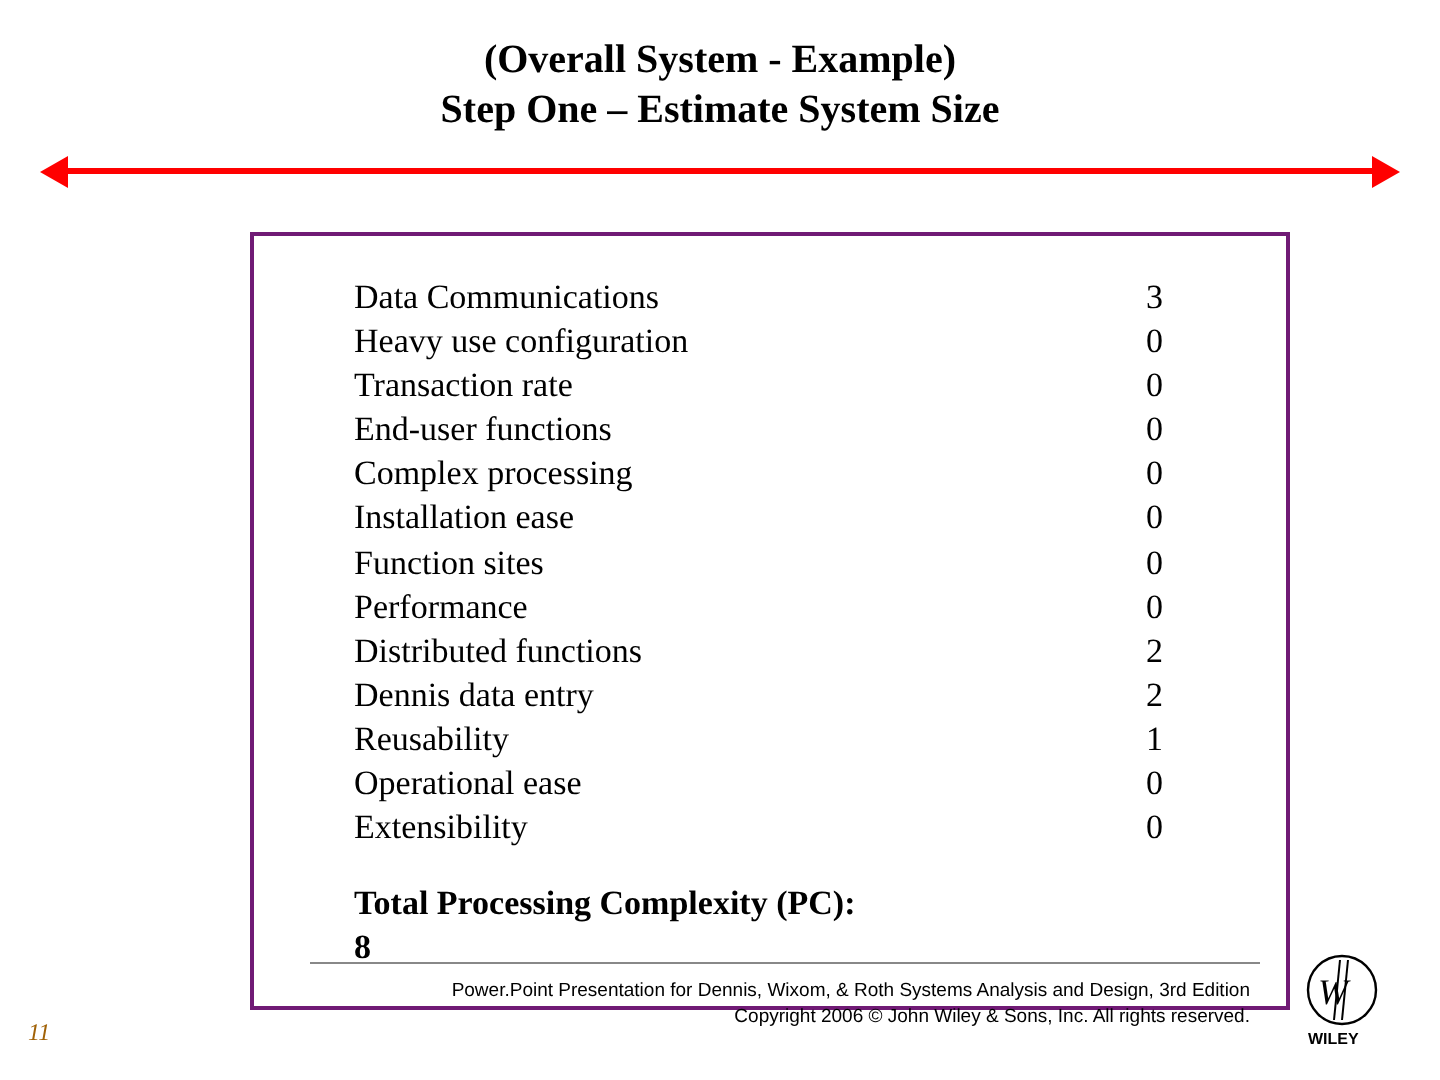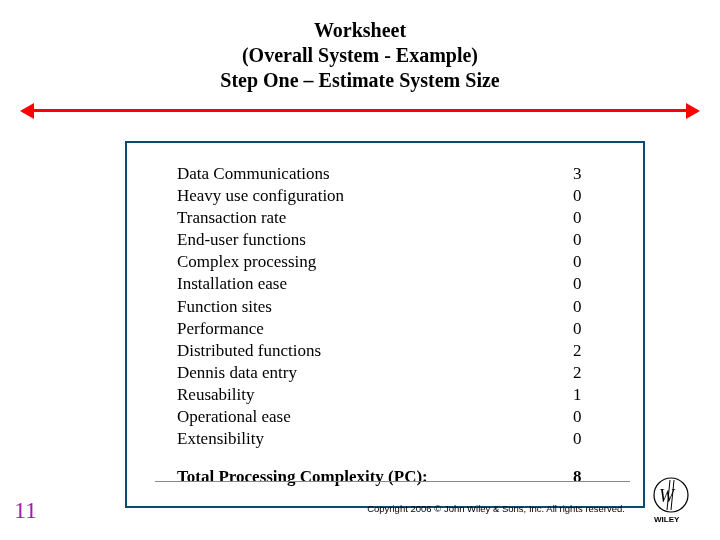--- a/index.html
+++ b/index.html
@@ -42,35 +42,36 @@
   .arrow-head-left {
     left: 0;
     border-right: 14px solid #ff0000;
   }
   .arrow-head-right {
     right: 0;
     border-left: 14px solid #ff0000;
   }
   .content-box {
     margin: 20px 75px 0 125px;
-    border: 2px solid #0c4a6e;
+    border: 2px solid #701a75;
     padding: 20px 50px 18px 50px;
     font-size: 17px;
     line-height: 1.3;
     color: #000;
   }
   .row {
     display: flex;
     justify-content: space-between;
   }
   .row .label { flex: 1; }
   .row .val { width: 20px; text-align: left; }
   .total-row {
     margin-top: 16px;
     font-weight: bold;
+    flex-direction: column;
   }
   .footer-rule {
     position: absolute;
     left: 155px;
     right: 90px;
     bottom: 58px;
     height: 1px;
     background: #888;
   }
   .footer-text {
@@ -81,37 +82,37 @@
     text-align: right;
     font-family: Verdana, Geneva, sans-serif;
     font-size: 9.5px;
     line-height: 1.35;
     color: #000;
   }
   .slide-number {
     position: absolute;
     left: 14px;
     bottom: 16px;
-    font-size: 24px;
-    color: #a21caf;
+    font-size: 12px;
+    color: #a16207;
     font-family: "Times New Roman", serif;
+    font-style: italic;
   }
   .wiley-logo {
     position: absolute;
     right: 24px;
     bottom: 16px;
     width: 50px;
     height: 50px;
   }
 </style>
 </head>
 <body>
 
 <div class="title-block">
-  <div>Worksheet</div>
   <div>(Overall System - Example)</div>
   <div>Step One – Estimate System Size</div>
 </div>
 
 <div class="arrow-bar">
   <div class="arrow-head-left"></div>
   <div class="arrow-line"></div>
   <div class="arrow-head-right"></div>
 </div>
 
@@ -171,20 +172,21 @@
       </div>
     </div>
   <div class="row total-row">
     <span class="label">Total Processing Complexity (PC):</span>
     <span class="val">8</span>
   </div>
 </div>
 
 <div class="footer-rule"></div>
 <div class="footer-text">
+  <div>Power.Point Presentation for Dennis, Wixom, &amp; Roth Systems Analysis and Design, 3rd Edition</div>
   <div>Copyright 2006 © John Wiley &amp; Sons, Inc.  All rights reserved.</div>
 </div>
 
 <div class="slide-number">11</div>
 
 <div class="wiley-logo">
   <svg viewBox="0 0 50 50">
     <circle cx="25" cy="21" r="17" fill="none" stroke="#000" stroke-width="1.2"></circle>
     <text x="13" y="28" font-family="Georgia,serif" font-size="18" font-style="italic" fill="#000">W</text>
     <line x1="24" y1="6" x2="21" y2="36" stroke="#000" stroke-width="1"></line>

